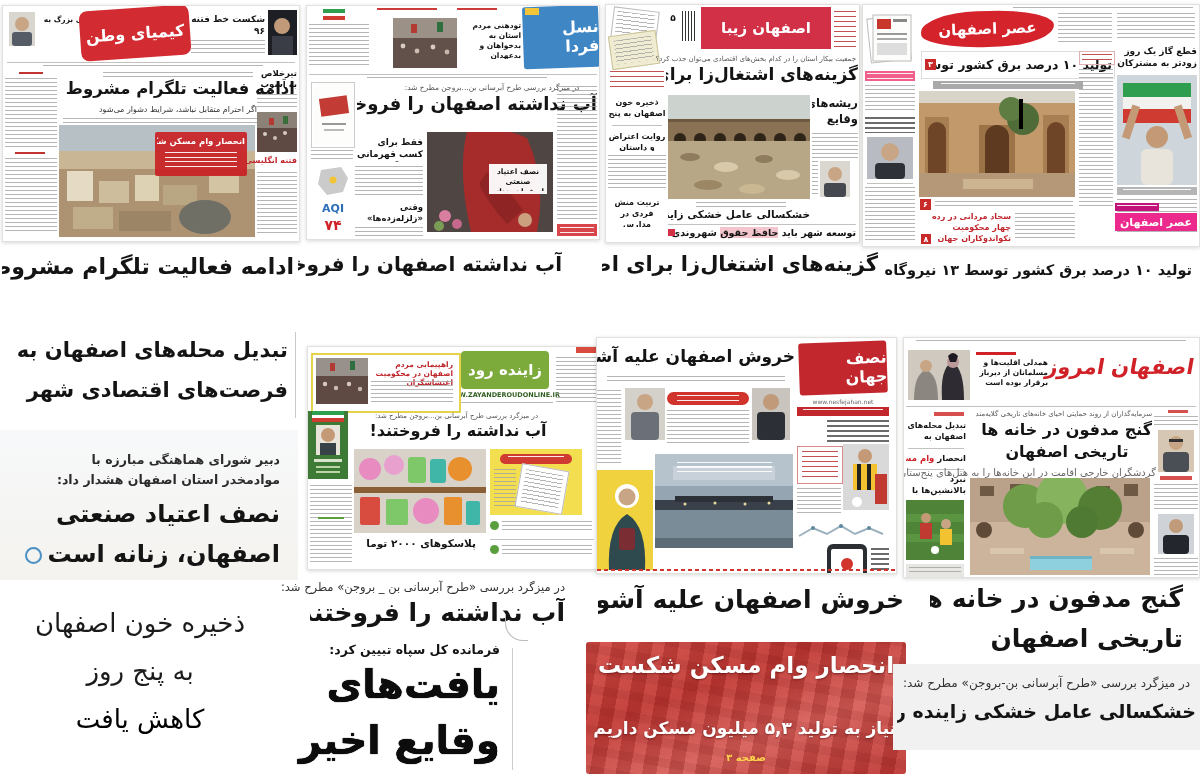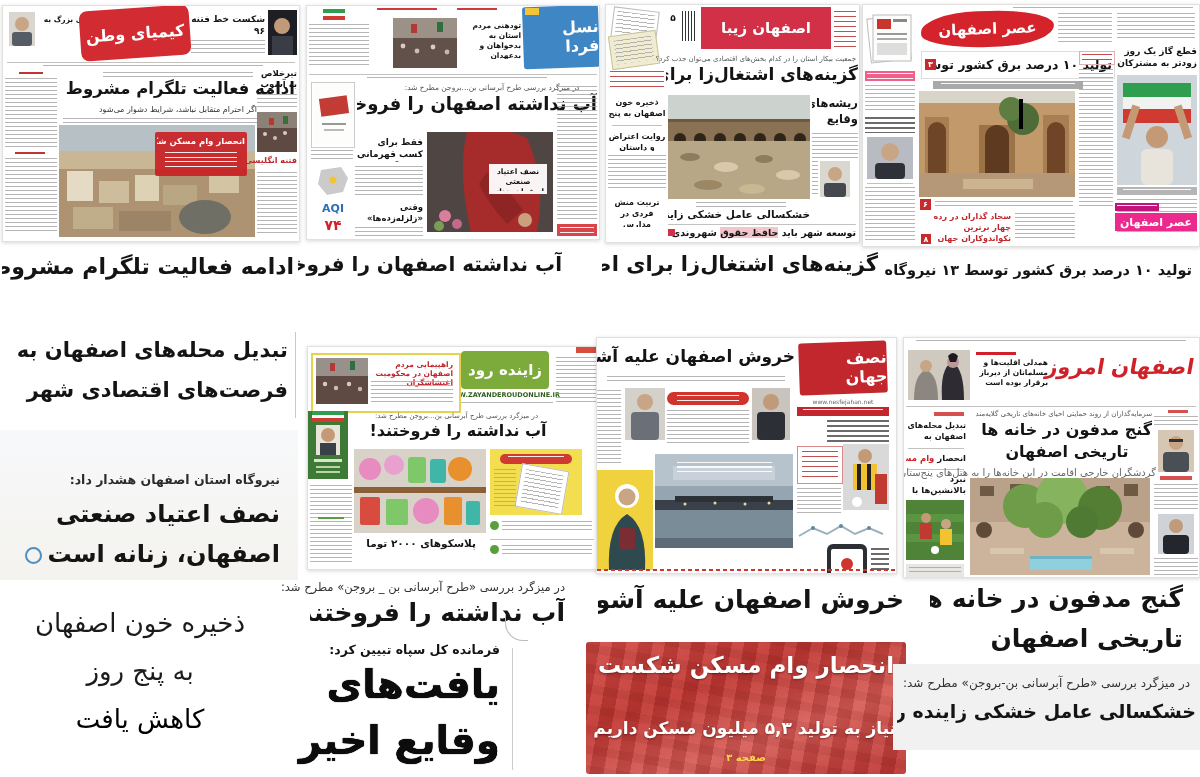--- a/index.html
+++ b/index.html
@@ -267,21 +267,21 @@
         <circle cx="78" cy="46" r="12" fill="#5e3b20"></circle>
         <rect x="66" y="46" width="24" height="36" fill="#5e3b20"></rect>
         <circle cx="104" cy="28" r="16" fill="#4e6b38"></circle>
         <circle cx="92" cy="18" r="12" fill="#5d7d42"></circle>
         <rect x="100" y="8" width="4" height="30" fill="#4a3categorical8"></rect>
         <rect y="82" width="156" height="24" fill="#b59877"></rect>
         <rect x="44" y="88" width="70" height="10" fill="#cdb491"></rect>
       </svg>
     <div class="abs badge" style="left:57px;top:194px;width:11px;height:11px;">۶</div>
     <div class="abs ftx" style="left:72px;top:196px;width:138px;height:5px;"></div>
-    <div class="abs r" style="left:56px;top:206px;width:92px;height:22px;font-size:8px;line-height:11px;font-weight:bold;color:#c0272d;">سجاد گذاران در رده چهار برترین تکواندوکاران جهان</div>
+    <div class="abs r" style="left:56px;top:206px;width:92px;height:22px;font-size:8px;line-height:11px;font-weight:bold;color:#c0272d;">سجاد مردانی در رده چهار محکومیت تکواندوکاران جهان</div>
     <div class="abs badge" style="left:58px;top:229px;width:10px;height:10px;">۸</div>
     <div class="abs ftx" style="left:152px;top:208px;width:60px;height:26px;"></div>
     <div class="abs" style="left:216px;top:46px;width:34px;height:158px;">
       <div class="abs" style="left:0;top:0;width:34px;height:12px;border:1px solid #e0b2b2;">
           <div class="ftxr" style="margin:2px;height:7px;"></div>
         </div>
       <div class="abs ftx" style="left:0;top:18px;width:34px;height:140px;"></div>
     </div>
     <div class="abs" style="left:254px;top:40px;width:80px;height:196px;">
       <div class="abs t r" style="left:0;top:0;width:80px;height:26px;font-size:9px;line-height:12px;">قطع گاز یک روز زودتر به مشترکان اصفهانی اعلام می‌شود</div>
@@ -308,21 +308,22 @@
 
   <div class="abs t c nw" style="left:2px;top:254px;width:292px;height:38px;font-size:22px;letter-spacing:-.5px;">ادامه فعالیت تلگرام مشروط است</div>
   <div class="abs t c nw" style="left:298px;top:252px;width:264px;height:36px;font-size:20px;letter-spacing:-.5px;">آب نداشته اصفهان را فروخته‌اند</div>
   <div class="abs t c nw" style="left:602px;top:252px;width:276px;height:38px;font-size:21px;letter-spacing:-.5px;">گزینه‌های اشتغال‌زا برای اصفهان</div>
   <div class="abs t c nw" style="left:880px;top:262px;width:312px;height:24px;font-size:14.5px;">تولید ۱۰ درصد برق کشور توسط ۱۳ نیروگاه اصفهان</div>
 
   <div class="abs t r nw" style="left:8px;top:338px;width:280px;height:34px;font-size:21px;">تبدیل محله‌های اصفهان به</div>
   <div class="abs t r nw" style="left:8px;top:378px;width:280px;height:34px;font-size:21px;">فرصت‌های اقتصادی شهر</div>
   <div class="abs" style="left:295px;top:332px;width:1px;height:86px;background:#c9c9c9;"></div>
   <div class="abs" style="left:0;top:430px;width:298px;height:150px;background:linear-gradient(180deg,#f2f4f6,#eceae4);opacity:.6;"></div>
-  <div class="abs r nw" style="left:30px;top:472px;width:250px;height:19px;font-size:12.5px;font-weight:bold;color:#2b2b2b;">نیروگاه استان اصفهان هشدار داد:</div>
+  <div class="abs r nw" style="left:30px;top:452px;width:250px;height:19px;font-size:12.5px;font-weight:bold;color:#2b2b2b;">دبیر شورای هماهنگی مبارزه با</div>
+  <div class="abs r nw" style="left:30px;top:472px;width:250px;height:19px;font-size:12.5px;font-weight:bold;color:#2b2b2b;">موادمخدر استان اصفهان هشدار داد:</div>
   <div class="abs t r nw" style="left:10px;top:500px;width:270px;height:38px;font-size:24px;">نصف اعتیاد صنعتی</div>
   <div class="abs t r nw" style="left:10px;top:540px;width:270px;height:38px;font-size:24px;">
     <span>اصفهان، زنانه است</span><span style="display:inline-block;width:13px;height:13px;border:2px solid #4a90c4;border-radius:50%;margin-right:6px;vertical-align:middle;"></span>
   </div>
 
   <div class="paper" style="left:307px;top:346px;width:291px;height:222px;">
     <div class="abs" style="left:268px;top:0;width:20px;height:6px;background:#d84b3f;"></div>
     <div class="abs mast" style="left:153px;top:4px;width:88px;height:38px;background:#7cab3b;border-radius:4px;font-size:15px;">زاینده رود</div>
     <div class="abs c nw" style="left:140px;top:44px;width:112px;height:9px;font-size:6.5px;font-weight:bold;color:#315e1f;">WWW.ZAYANDEROUDONLINE.IR</div>
     <div class="abs ftx" style="left:150px;top:55px;width:95px;height:4px;"></div>

